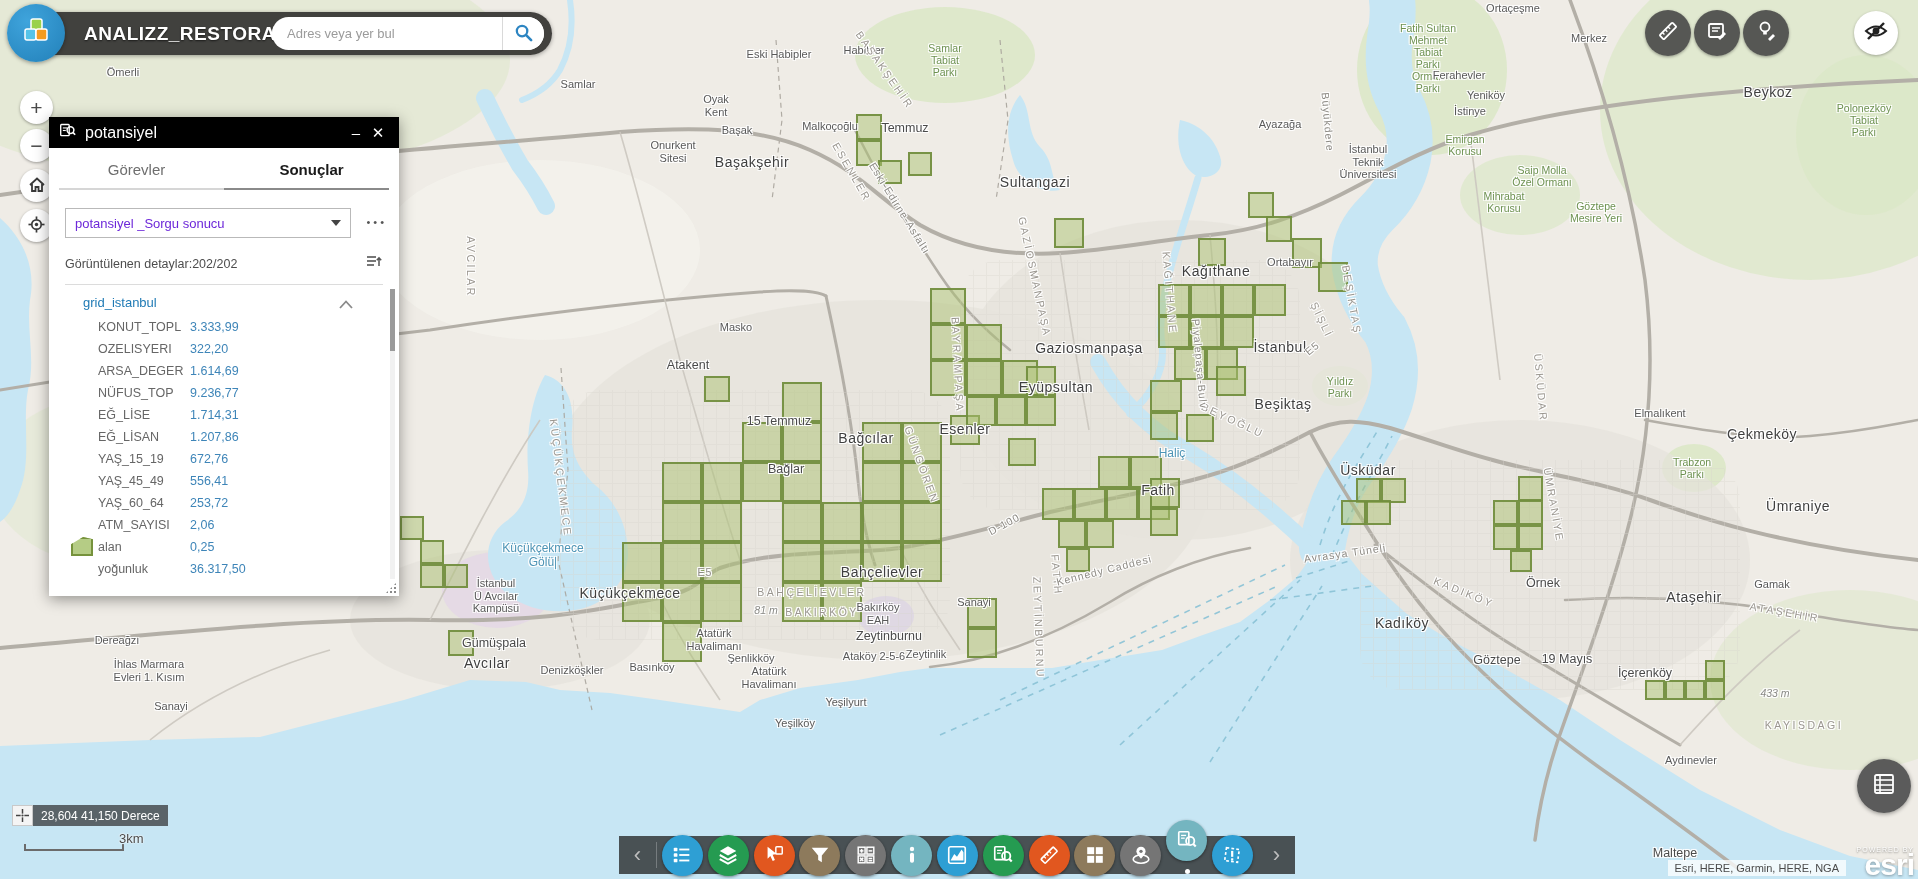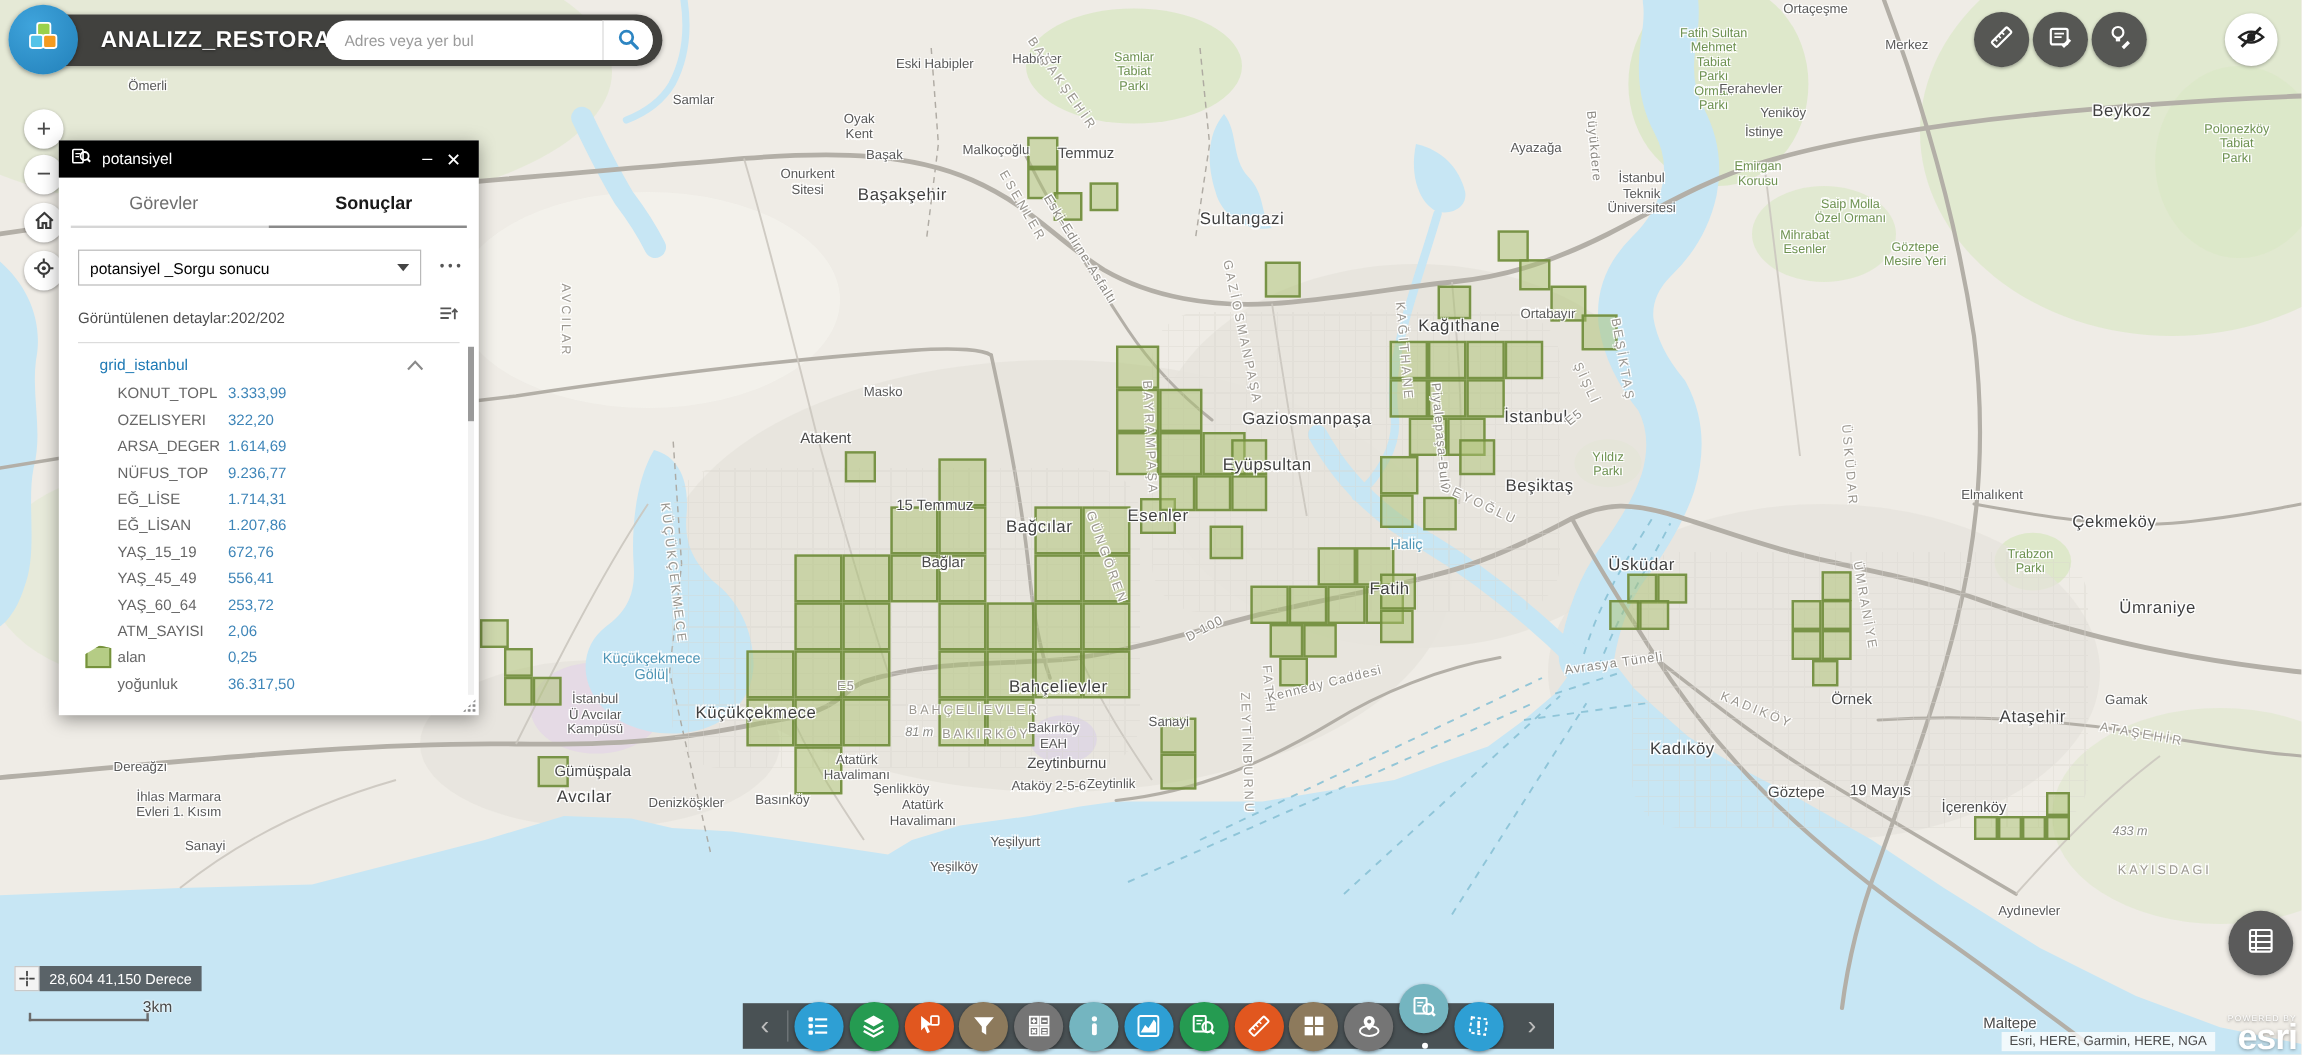--- a/index.html
+++ b/index.html
@@ -58,31 +58,31 @@
   
   .nav-circle { position:absolute; left:20px; width:33px; height:33px; border-radius:50%; background:#fff;
     z-index:5; box-shadow:0 1px 3px rgba(0,0,0,.35); display:flex; align-items:center; justify-content:center;
     color:#4a4a4a; font-size:21px; cursor:pointer; user-select:none; }
 
   
   #panel { position:absolute; left:49px; top:117px; width:350px; height:479px; background:#fff; z-index:10;
     box-shadow:0 3px 14px rgba(0,0,0,.4); }
   #panel-titlebar { height:31px; background:#000; display:flex; align-items:center; padding:0 10px;
     color:#fff; }
-  #panel-title { font-size:13px; margin-left:9px; flex:1; }
+  #panel-title { font-size:16px; margin-left:9px; flex:1; }
   .titlebar-btn { width:22px; text-align:center; font-size:15px; color:#fff; cursor:pointer; }
   #panel-tabs { height:42px; display:flex; position:relative; }
   .tab { flex:1; display:flex; align-items:center; justify-content:center; font-size:15px; cursor:pointer; }
   .tab.inactive { color:#6e6e6e; }
   .tab.active { color:#1a1a1a; font-weight:bold; }
   #tab-underline { position:absolute; bottom:0; left:10px; right:10px; height:2px; background:#d6d6d6; }
   #tab-underline .seg { position:absolute; right:0; width:50%; height:2px; background:#8a8a8a; }
   #panel-content { position:relative; padding:18px 16px 0; }
   #result-select { display:flex; align-items:center; width:286px; height:30px; border:1px solid #b9b9b9;
-    padding:0 9px; font-size:13px; color:#000000; cursor:pointer; background:#fff; }
+    padding:0 9px; font-size:13px; color:#6d28d9; cursor:pointer; background:#fff; }
   #result-select .txt { flex:1; overflow:hidden; white-space:nowrap; }
   .caret-down { width:0; height:0; border-left:5px solid transparent; border-right:5px solid transparent;
     border-top:6px solid #444; }
   #more-dots { position:absolute; right:12px; top:26px; color:#555; font-size:11px; letter-spacing:3px;
     cursor:pointer; }
   #details-row { display:flex; align-items:center; margin-top:15px; }
   #details-text { font-size:12.5px; color:#4d4d4d; flex:1; }
   #list-divider { margin-top:9px; border-top:1px solid #dcdcdc; }
   #result-list { position:relative; padding:6px 0 0 18px; height:292px; overflow:hidden; }
   #group-title { color:#1f7ab5; font-weight:normal; font-size:13px; padding:4px 0 6px; }
@@ -347,21 +347,21 @@
       <div class="map-label lbl-city" style="left: 1035px; top: 182px; transform: translate(-50%, -50%);">Sultangazi</div>
       <div class="map-label lbl-small" style="left: 1280px; top: 124px; transform: translate(-50%, -50%);">Ayazağa</div>
       <div class="map-label lbl-small" style="left: 1368px; top: 162px; transform: translate(-50%, -50%);">İstanbul
 Teknik
 Üniversitesi</div>
       <div class="map-label lbl-park" style="left: 1465px; top: 145px; transform: translate(-50%, -50%);">Emirgan
 Korusu</div>
       <div class="map-label lbl-park" style="left: 1542px; top: 176px; transform: translate(-50%, -50%);">Saip Molla
 Özel Ormanı</div>
       <div class="map-label lbl-park" style="left: 1504px; top: 202px; transform: translate(-50%, -50%);">Mihrabat
-Esenler</div>
+Korusu</div>
       <div class="map-label lbl-park" style="left: 1596px; top: 212px; transform: translate(-50%, -50%);">Göztepe
 Mesire Yeri</div>
       <div class="map-label lbl-park" style="left: 1428px; top: 58px; transform: translate(-50%, -50%);">Fatih Sultan
 Mehmet
 Tabiat
 Parkı
 Orman
 Parkı</div>
       <div class="map-label lbl-small" style="left: 1459px; top: 75px; transform: translate(-50%, -50%);">Ferahevler</div>
       <div class="map-label lbl-small" style="left: 1486px; top: 95px; transform: translate(-50%, -50%);">Yeniköy</div>

